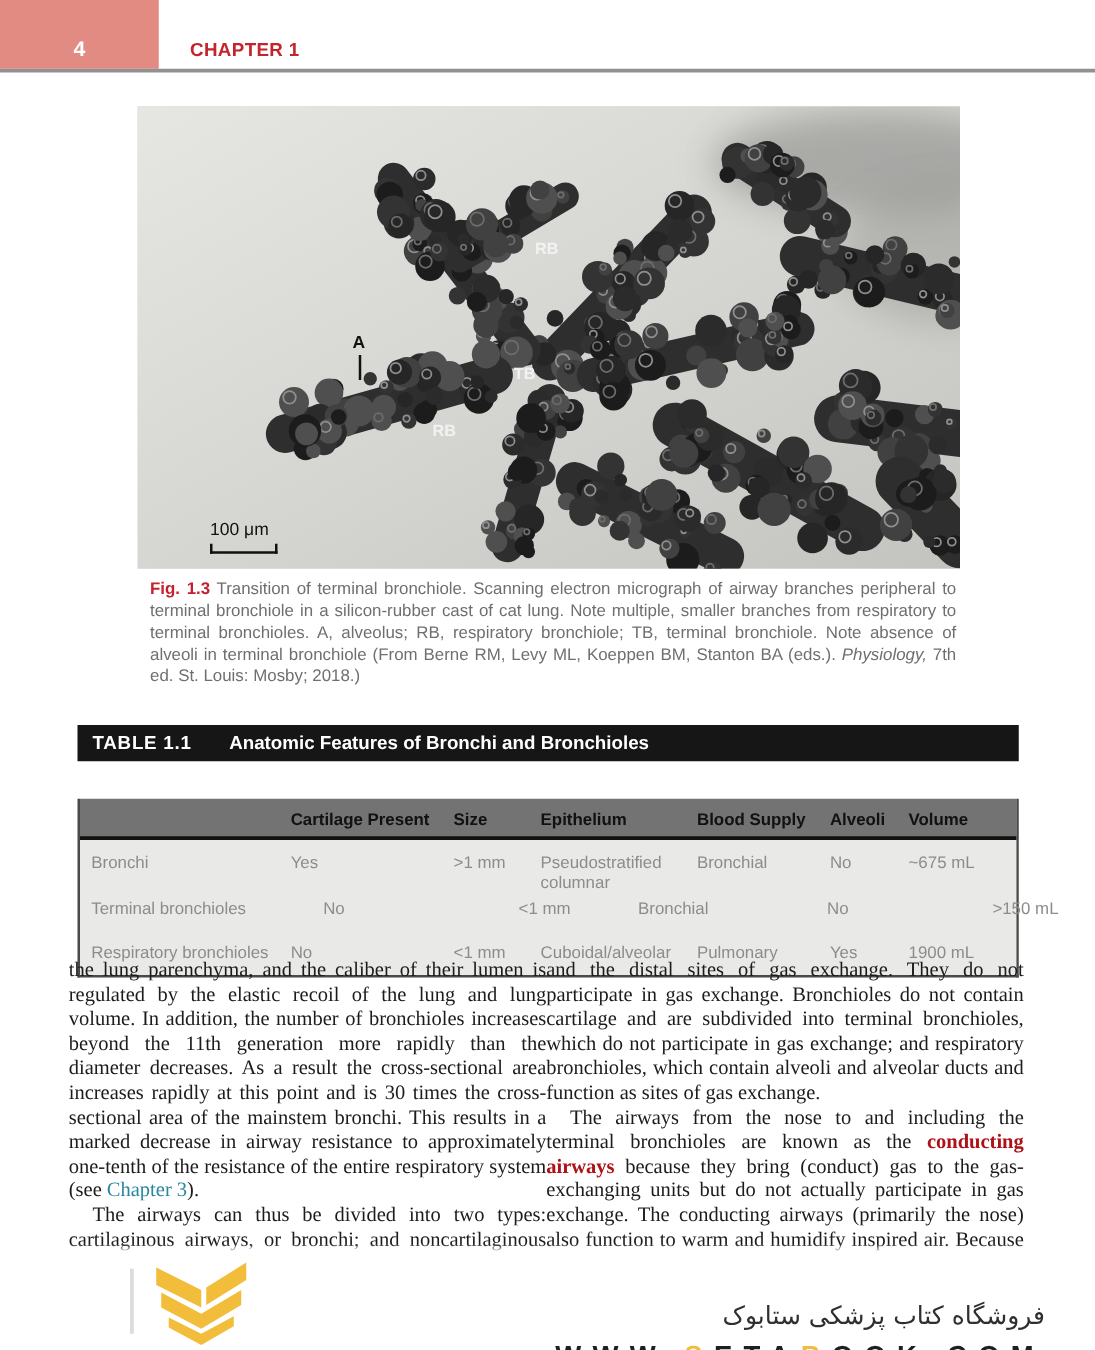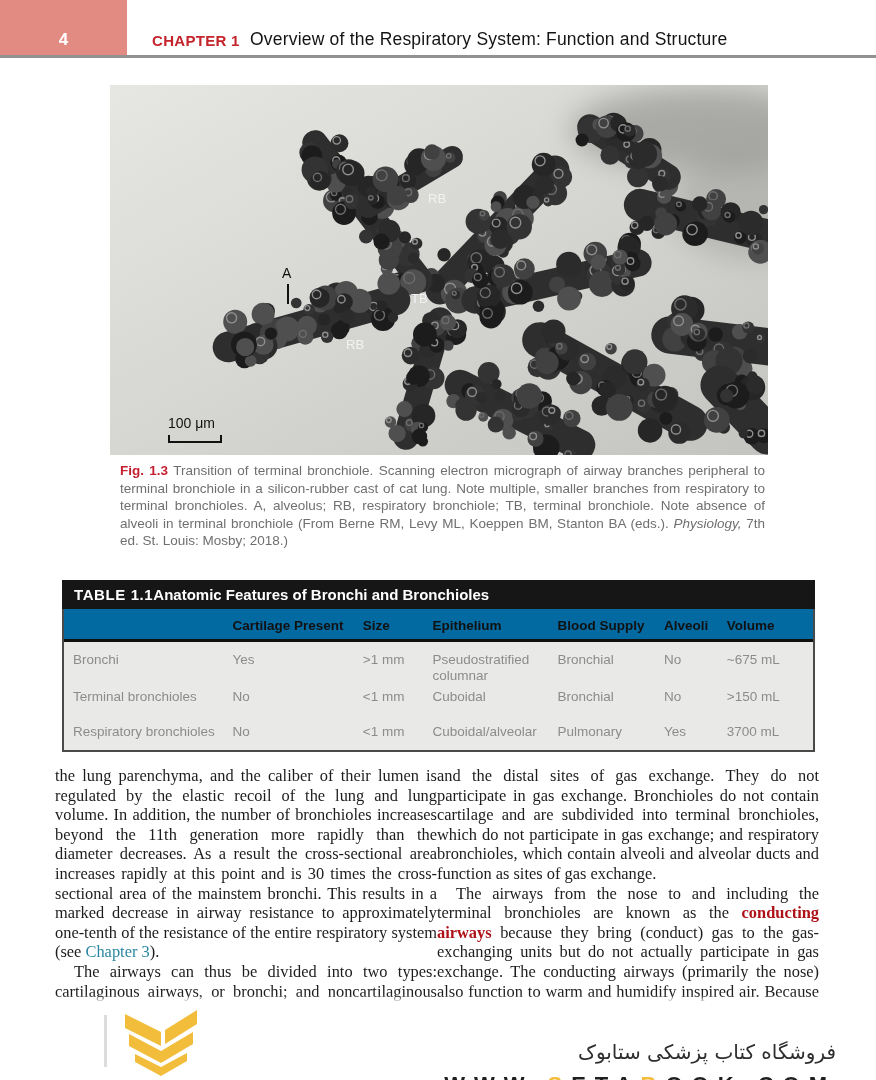--- a/index.html
+++ b/index.html
@@ -31,21 +31,21 @@
     background:#919191;
   }
   
   .micrograph {
     position:absolute; left:110px; top:85px; width:658px; height:370px;
     background:#d9d9d6; overflow:hidden;
   }
   .micrograph svg { position:absolute; left:0; top:0; }
   .em-label {
     position:absolute; font-family:"Liberation Sans",sans-serif;
-    font-weight:normal; font-size:13px; color:#f2f2f2; z-index:3;
+    font-weight:bold; font-size:13px; color:#f2f2f2; z-index:3;
   }
   .em-label.dark { color:#111; font-size:14px; }
   .a-tick { position:absolute; width:2px; height:20px; background:#111; z-index:3; }
   .scale-text {
     position:absolute; left:58px; bottom:24px; z-index:3;
     color:#111; font-size:14px;
   }
   .scale-bracket {
     position:absolute; left:58px; bottom:12px; z-index:3;
     width:54px; height:8px;
@@ -58,38 +58,39 @@
   }
   .caption .figlab { color:#c51f30; font-weight:bold; }
   .caption .ital { font-style:italic; }
   
   .tablewrap { position:absolute; left:62px; top:580px; width:753px; }
   .table-titlebar {
     background:#161616; color:#ffffff; height:29px;
     display:flex; align-items:center; padding-left:12px;
   }
   .table-titlebar .tlabel { font-weight:bold; font-size:15px; letter-spacing:.6px; }
-  .table-titlebar .ttitle { font-weight:bold; font-size:15px; }
+  .table-titlebar .ttitle { font-weight:bold; font-size:15px; margin-left:30px; }
   .table-body { border:2px solid #4a4a4a; border-top:none; background:#ffffff; }
   .trow {
     display:grid;
     grid-template-columns:22.5% 17.4% 9.3% 16.7% 14.2% 8.4% 11.5%;
     column-gap:0;
   }
   .trow > div { padding-right:6px; }
   .trow > div:first-child { padding-left:9px; }
   .thead-row {
     font-weight:bold; font-size:13.5px; color:#111;
-    padding-top:9px; padding-bottom:6px; background:#0369a1;
+    padding-top:9px; padding-bottom:6px; background:#737373;
     border-bottom:3px solid #111;
+    margin-top:30px;
   }
   .rows-area { background:#e9e9e8; padding-top:7px; padding-bottom:10px; }
   .data-row { font-size:13.5px; color:#8c8c8c; line-height:16px; }
   .data-row.r0 { padding-top:3px; min-height:37px; }
-  .data-row.r1 { padding-top:3px; min-height:36px; }
+  .data-row.r1 { padding-top:3px; min-height:36px;gap:26px; }
   .data-row.r2 { padding-top:2px; }
   
   .columns {
     position:absolute; left:55px; top:766px; width:778px; height:238px;
     overflow:hidden;
   }
   .cols-inner { display:flex; }
   .col { width:382px; font-family:"Liberation Serif", serif; font-size:16.4px;
     line-height:19.6px; color:#1c1c1c; text-align:justify; }
   .col p { margin:0; }
@@ -121,21 +122,20 @@
 </style>
 </head>
 <body>
 
 <div class="page">
 
   <div class="pagenum-block">
     <div class="num">4</div>
   </div>
   <div class="chapter-label">CHAPTER 1</div>
-  <div class="page-title">Overview of the Respiratory System: Function and Structure</div>
   <div class="header-rule"></div>
 
   <div class="micrograph">
     <svg id="em" width="658" height="370" viewBox="0 0 658 370">
       <defs>
         <linearGradient id="bgGrad" x1="0" y1="0" x2="1" y2="1">
           <stop offset="0" stop-color="#e6e6e2"></stop>
           <stop offset="0.55" stop-color="#d4d4d1"></stop>
           <stop offset="1" stop-color="#c3c3c0"></stop>
         </linearGradient>
@@ -717,33 +717,32 @@
           <div>&gt;1 mm</div>
           <div>Pseudostratified columnar</div>
           <div>Bronchial</div>
           <div>No</div>
           <div>~675 mL</div>
         </div>
         <div class="trow data-row r1">
           <div>Terminal bronchioles</div>
           <div>No</div>
           <div>&lt;1 mm</div>
-          <div>Cuboidal</div>
           <div>Bronchial</div>
           <div>No</div>
           <div>&gt;150 mL</div>
         </div>
         <div class="trow data-row r2">
           <div>Respiratory bronchioles</div>
           <div>No</div>
           <div>&lt;1 mm</div>
           <div>Cuboidal/alveolar</div>
           <div>Pulmonary</div>
           <div>Yes</div>
-          <div>3700 mL</div>
+          <div>1900 mL</div>
         </div>
       </div>
     </div>
   </div>
 
   <div class="columns">
     <div class="cols-inner">
       <div class="col">
         <p><span>the lung parenchyma, and the caliber of their lumen is regulated by the elastic recoil of the lung and lung volume. In addition, the number of bronchioles increases beyond the 11th generation more rapidly than the diameter decreases. As a result the cross-sectional area increases rapidly at this point and is 30 times the cross-sectional area of the mainstem bronchi. This results in a marked decrease in airway resistance to approximately one-tenth of the resistance of the entire respiratory system (see </span><span class="link">Chapter 3</span><span>).</span></p>
         <p class="indent"><span>The airways can thus be divided into two types: cartilaginous airways, or bronchi; and noncartilaginous airways, or bronchioles (</span><span class="link">Table 1.1</span><span>). Bronchi contain cartilage and are the conductors of air between the external environment</span></p>

